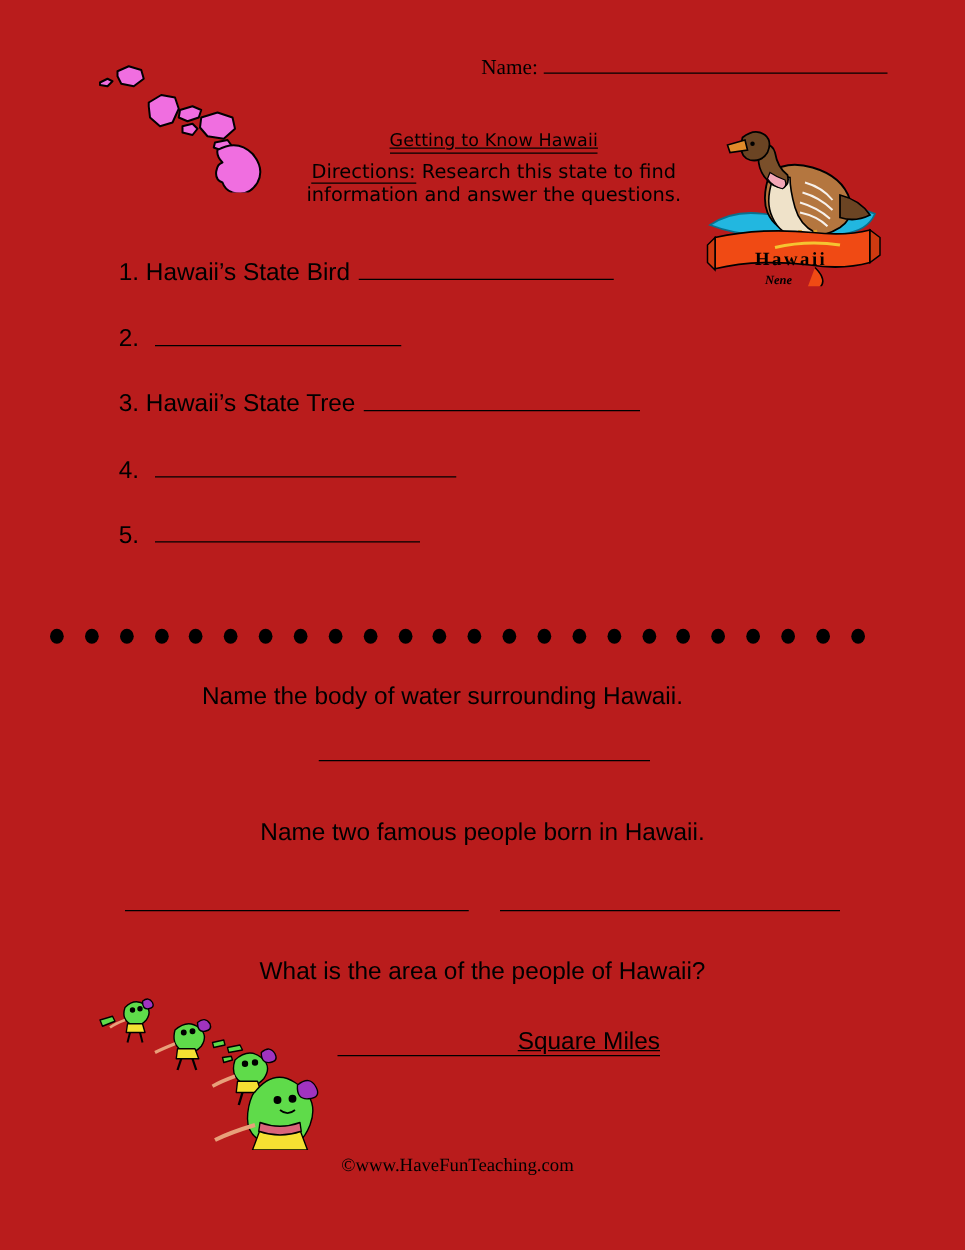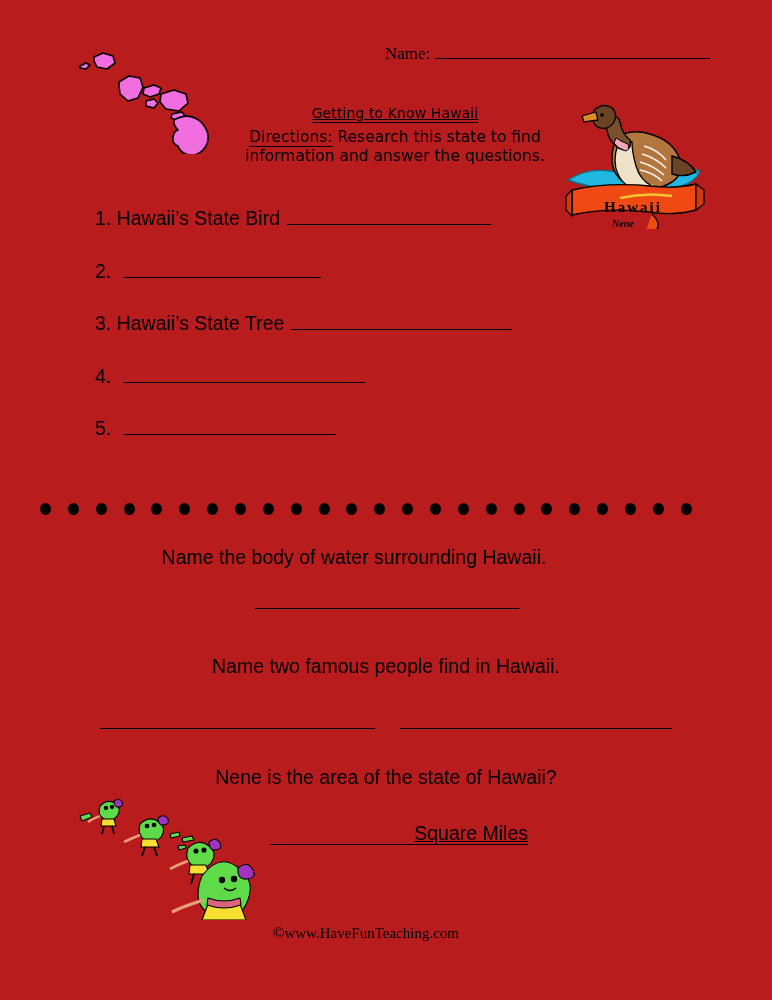--- a/index.html
+++ b/index.html
@@ -335,25 +335,25 @@
     <span class="dot"></span>
     <span class="dot"></span>
     <span class="dot"></span>
   </div>
 
   <div class="lower">
 
     <div class="lower-q q-water">Name the body of water surrounding Hawaii.</div>
     <div class="rule-water"></div>
 
-    <div class="lower-q q-people">Name two famous people find in Hawaii.</div>
+    <div class="lower-q q-people">Name two famous people born in Hawaii.</div>
     <div class="rule-people-a"></div>
     <div class="rule-people-b"></div>
 
-    <div class="lower-q q-area">Nene is the area of the state of Hawaii?</div>
+    <div class="lower-q q-area">What is the area of the people of Hawaii?</div>
 
     <div class="area-answer">
       <span class="area-units">Square Miles</span>
     </div>
 
   </div>
 
   <div class="hula-art">
     <svg viewBox="0 0 200 128" width="200" height="128" xmlns="http://www.w3.org/2000/svg">
       <g stroke="#000" stroke-width="1.1" stroke-linejoin="round">

